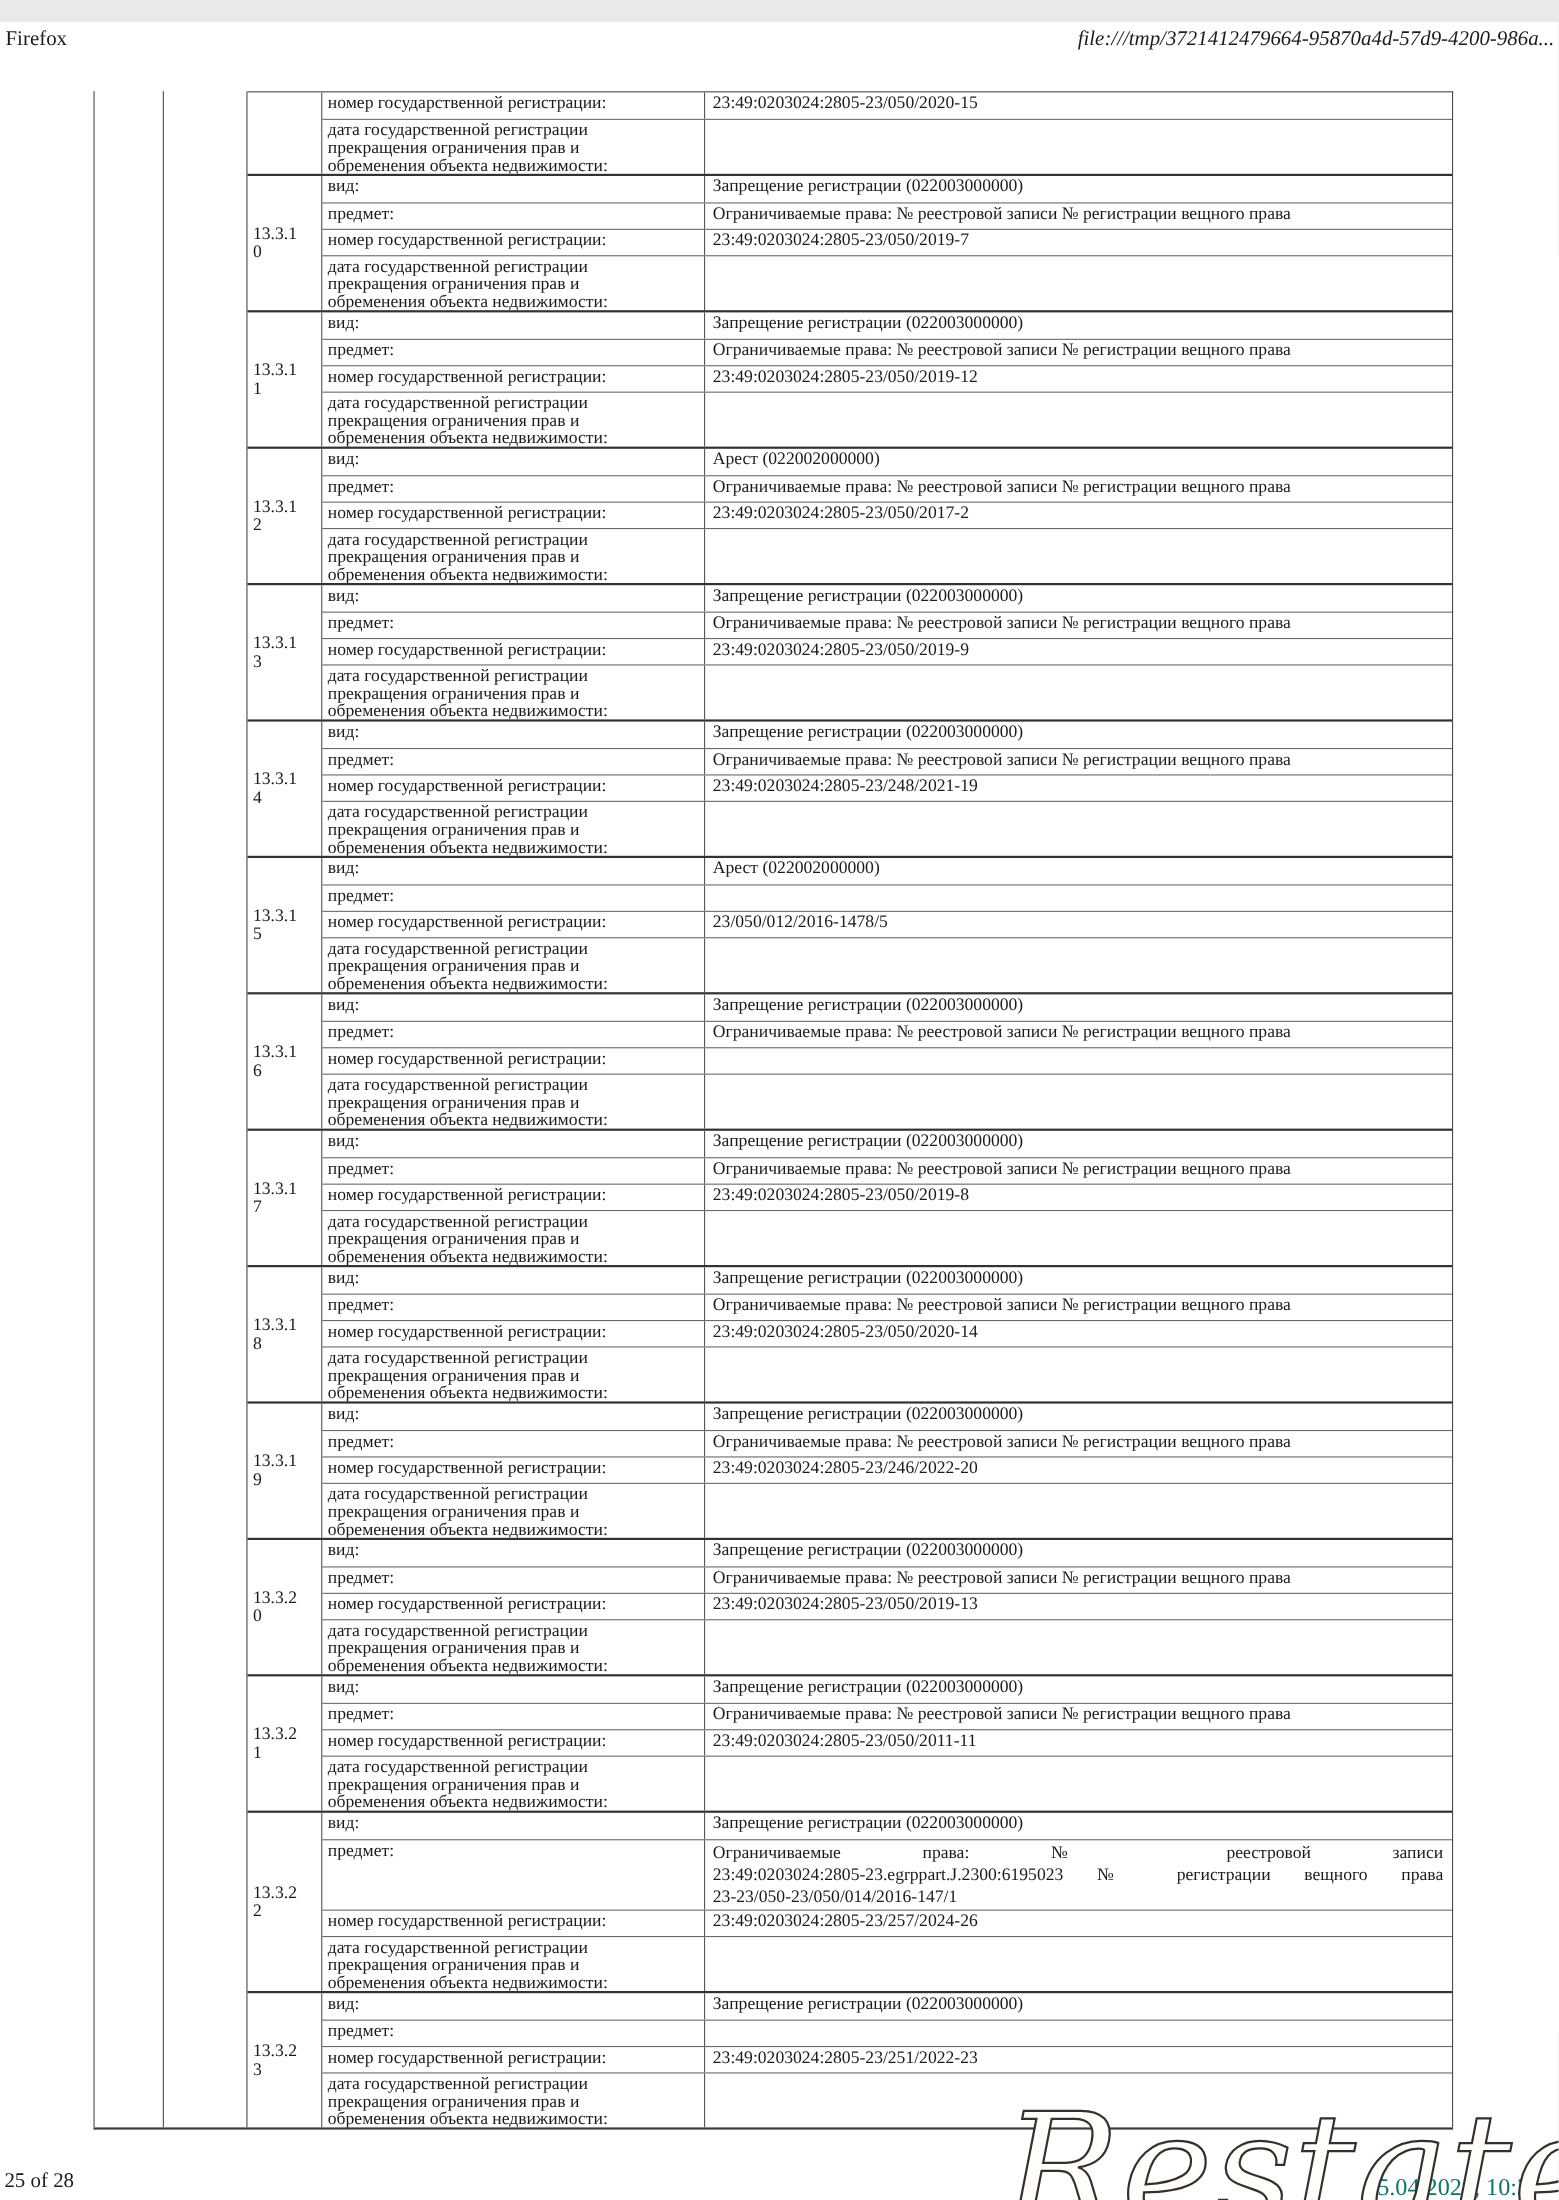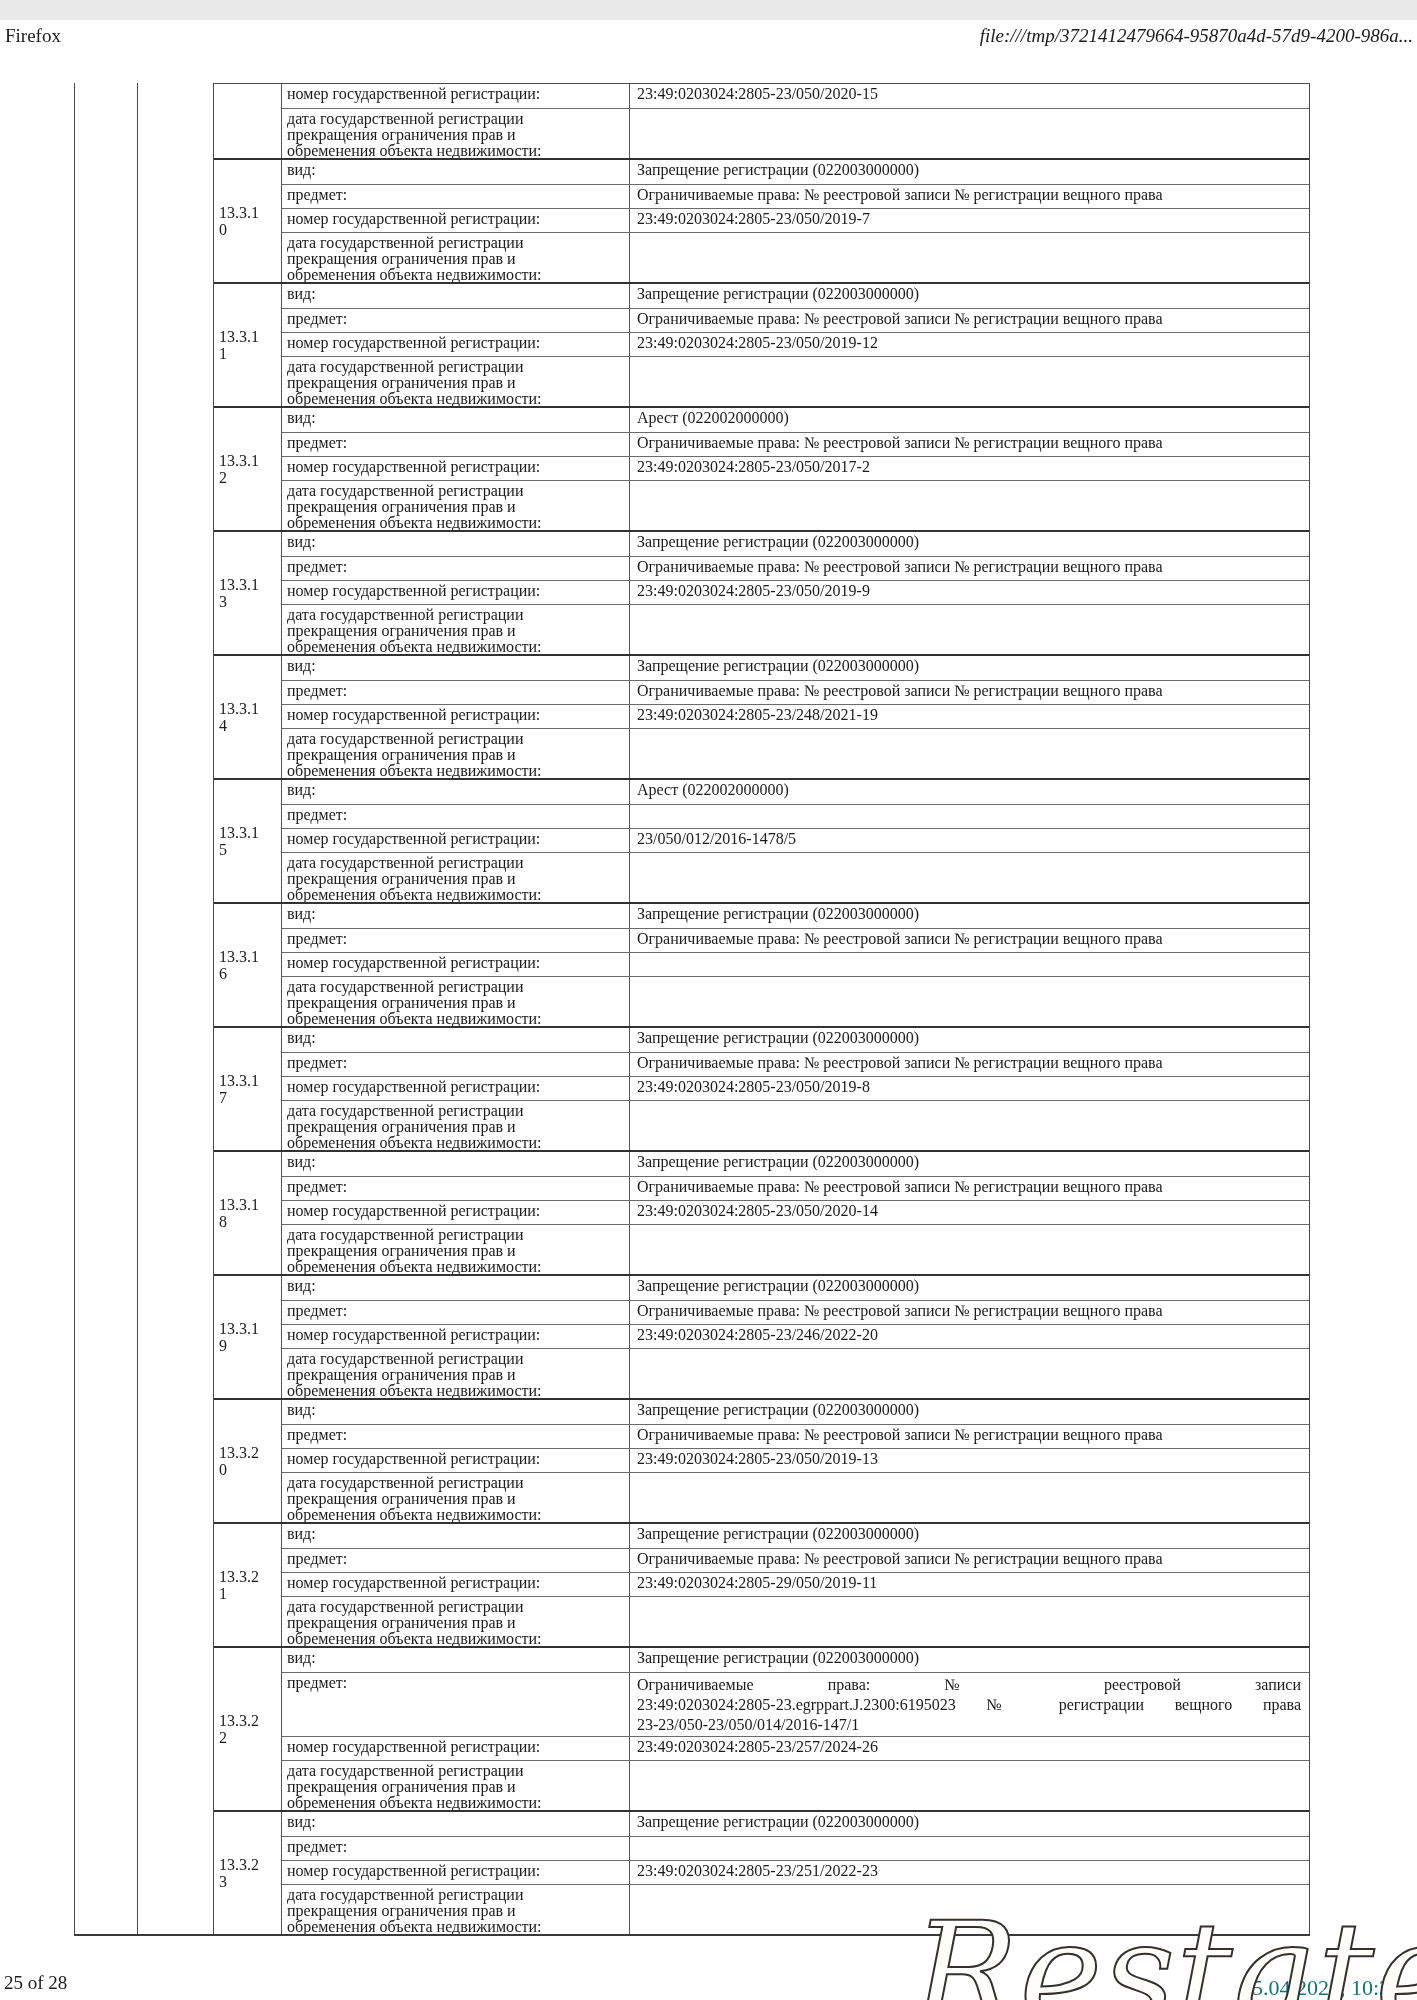--- a/index.html
+++ b/index.html
@@ -7,21 +7,21 @@
         font-family:"Liberation Serif","DejaVu Serif",serif;color:#1b1b1b;margin-top:20px;}
   
   .hdr-app{position:absolute;top:5px;left:5px;font-size:19px;}
   .hdr-url{position:absolute;top:5px;right:4px;font-size:19px;font-style:italic;}
   .page-counter{position:absolute;left:4px;top:1952px;font-size:19px;}
   .print-datetime{position:absolute;left:1241px;top:1955px;font-size:22px;white-space:nowrap;z-index:2;color:#0f766e;}
   .wm{position:absolute;right:-42px;bottom:-24px;z-index:3;font-family:"DejaVu Serif",serif;
       font-style:italic;font-size:140px;letter-spacing:1px;color:#fffefb;
       -webkit-text-stroke:2px #35302b;line-height:1;}
   
-  .doc{position:absolute;left:74px;top:63px;width:1236px;display:flex;
+  .doc{position:absolute;left:85px;top:63px;width:1236px;display:flex;
        border-bottom:2px solid #3a3a3a;}
   .sp1{width:62px;border-left:1px solid #4a4a4a;border-right:1px solid #4a4a4a;}
   .sp2{width:75px;border-right:1px solid #4a4a4a;}
   .main{flex:1;border-top:1px solid #4a4a4a;border-right:1px solid #4a4a4a;}
   .block{display:flex;}
   .block + .block{border-top:2px solid #323232;}
   .numcell{width:68px;box-sizing:border-box;border-right:1px solid #555;
            display:flex;flex-direction:column;justify-content:center;
            padding-left:5px;font-size:16px;line-height:17px;}
   .numcell span{display:block;}
@@ -348,21 +348,21 @@
       <div class="row h1">
         <div class="lbl">вид:</div>
         <div class="val">Запрещение регистрации (022003000000)</div>
       </div>
       <div class="row h1">
         <div class="lbl">предмет:</div>
         <div class="val">Ограничиваемые права: № реестровой записи № регистрации вещного права</div>
       </div>
       <div class="row h1">
         <div class="lbl">номер государственной регистрации:</div>
-        <div class="val">23:49:0203024:2805-29/050/2019-11</div>
+        <div class="val">23:49:0203024:2805-23/050/2011-11</div>
       </div>
       <div class="row h3">
         <div class="lbl"><span class="dlbl">дата государственной регистрации прекращения ограничения прав и обременения объекта недвижимости:</span></div>
         <div class="val"></div>
       </div>
     </div>
   </div>
 
   <div class="block">
     <div class="numcell">

